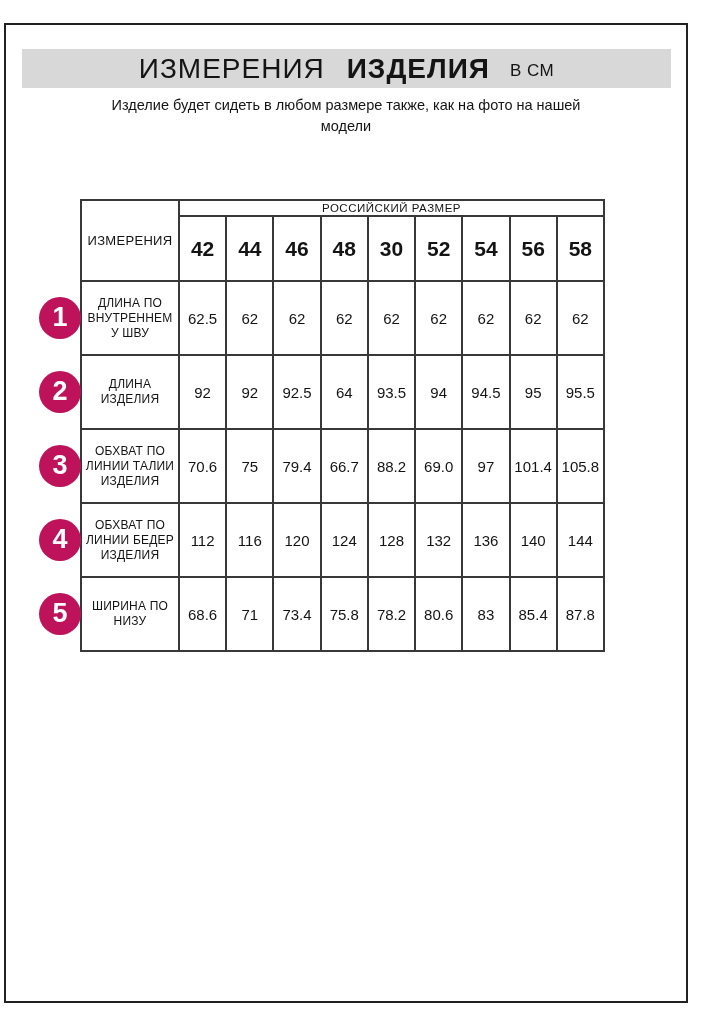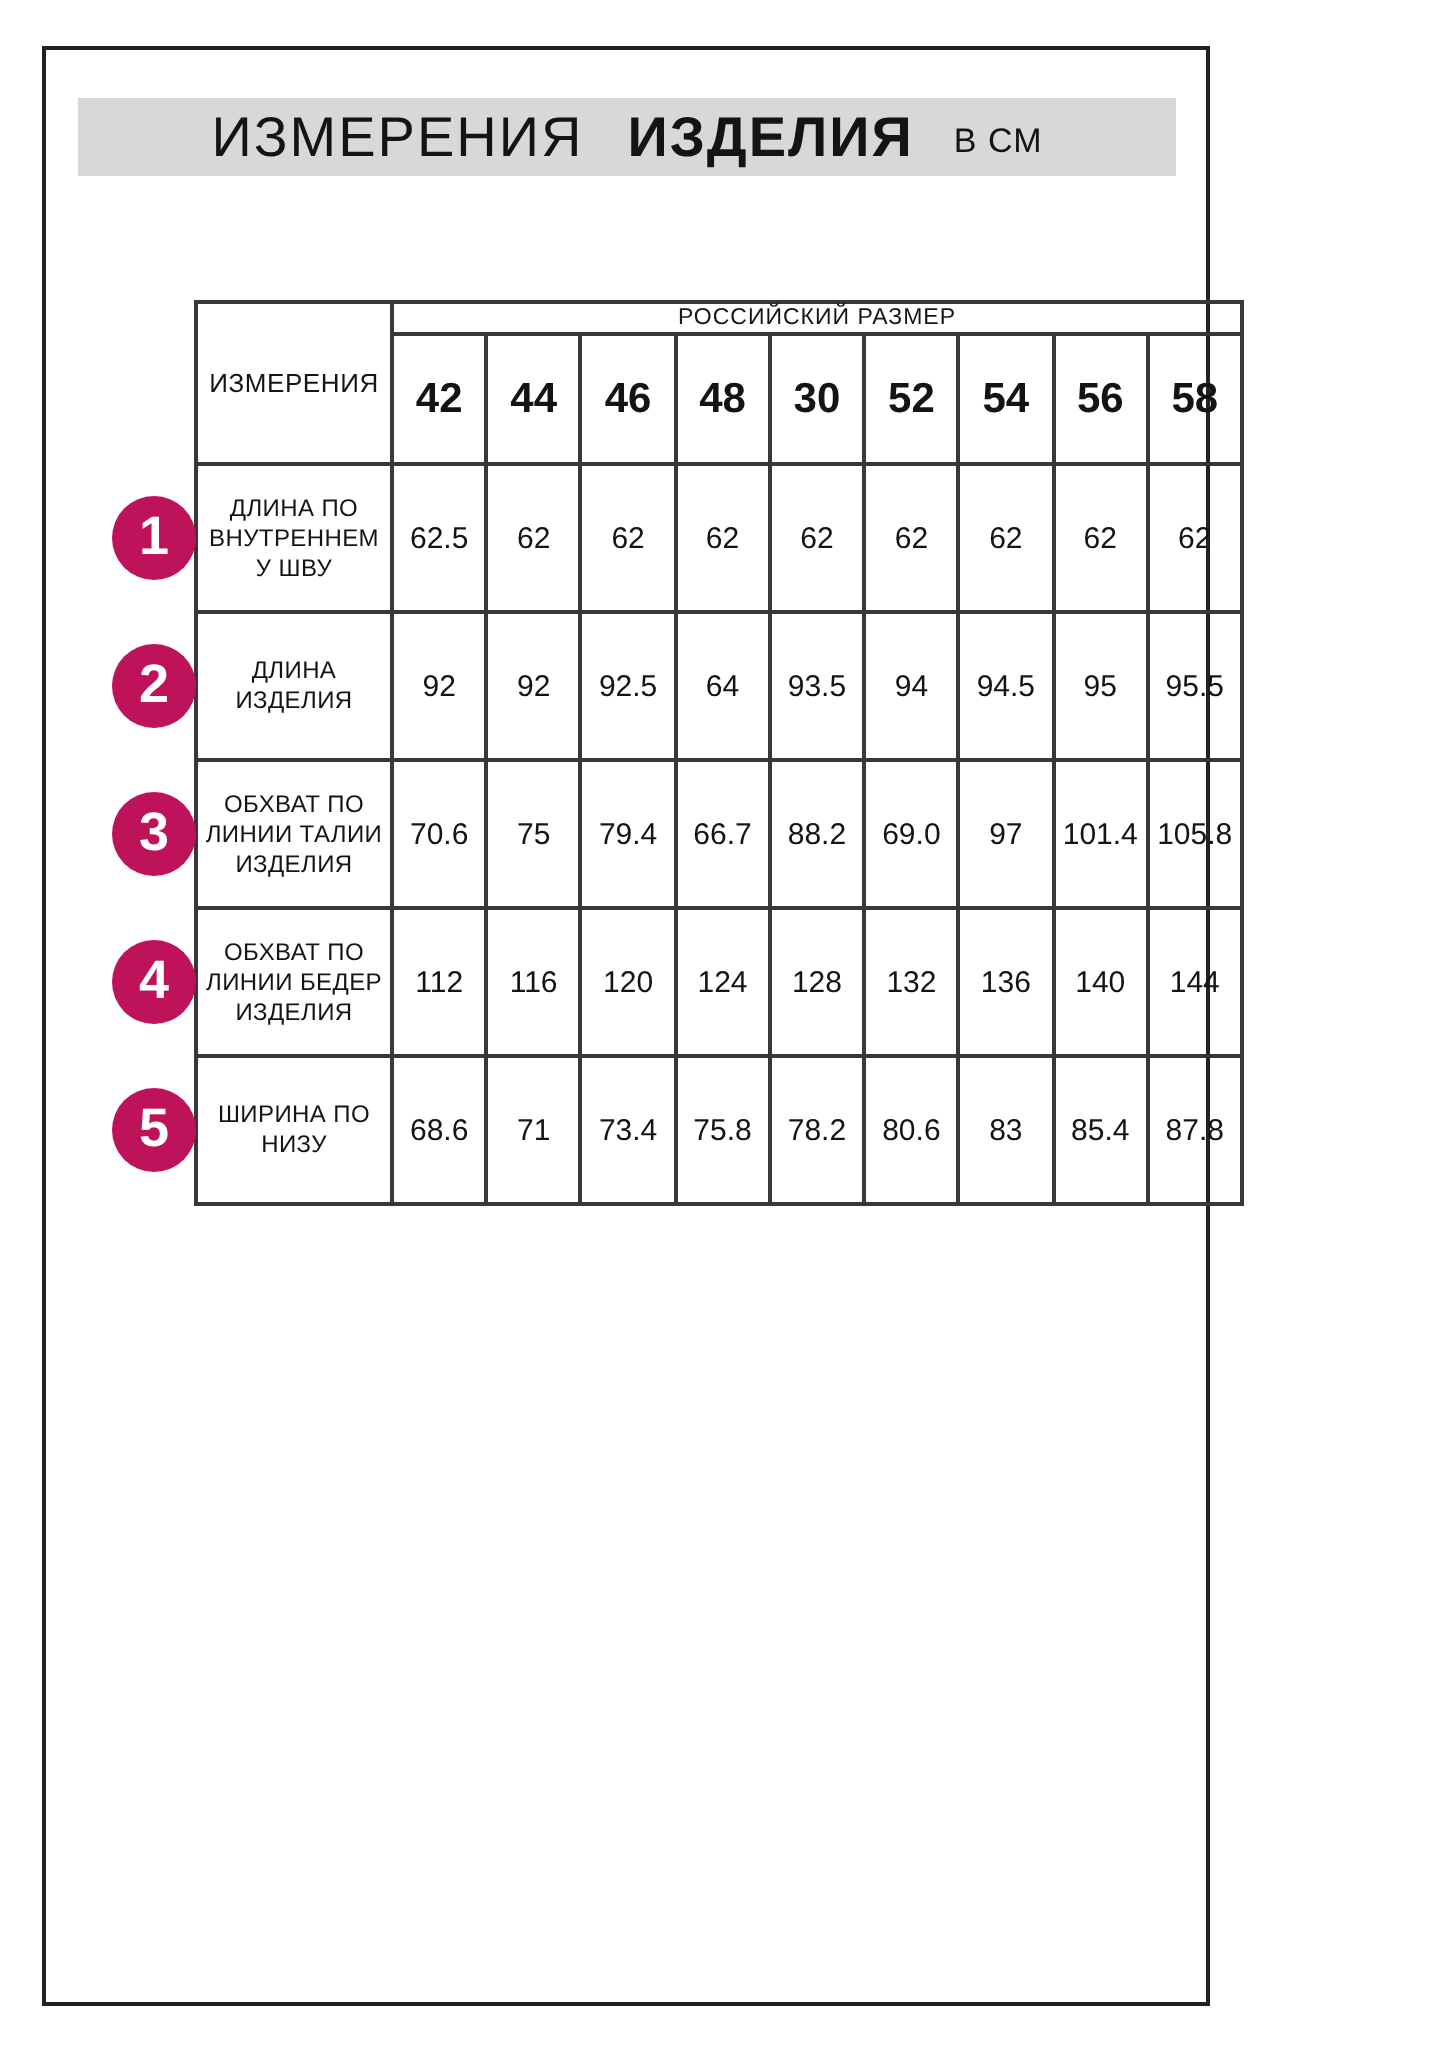--- a/index.html
+++ b/index.html
@@ -5,22 +5,22 @@
   * { margin: 0; padding: 0; box-sizing: border-box; }
   html, body {
     width: 725px; height: 1024px;
     background: #ffffff;
     font-family: "Liberation Sans", sans-serif;
     color: #141414;
     overflow: hidden;
   }
   .frame {
     position: absolute;
-    left: 21px; top: 23px;
-    width: 584px; height: 980px;
+    left: 4px; top: 23px;
+    width: 684px; height: 980px;
     border: 2px solid #222222;
     background: #ffffff;
   }
   .title-bar {
     margin: 24px 15px 0 16px;
     height: 39px;
     background: #d8d8d8;
     display: flex;
     align-items: center;
     justify-content: center;
@@ -129,20 +129,21 @@
 
 <div class="frame">
 
   <div class="title-bar">
     <span class="title-word1">ИЗМЕРЕНИЯ</span>
     <span class="title-word2">ИЗДЕЛИЯ</span>
     <span class="title-unit">В СМ</span>
   </div>
 
 
+  <div class="subtitle">Изделие будет сидеть в любом размере также, как на фото на нашей модели</div>
 
   <div class="table-wrap">
     <table>
       <thead>
         <tr>
           <th class="circle-head" rowspan="2"></th>
           <th class="measure-head" rowspan="2">ИЗМЕРЕНИЯ</th>
           <th class="size-group" colspan="9">РОССИЙСКИЙ РАЗМЕР</th>
         </tr>
         <tr class="size-row" id="size-row">

